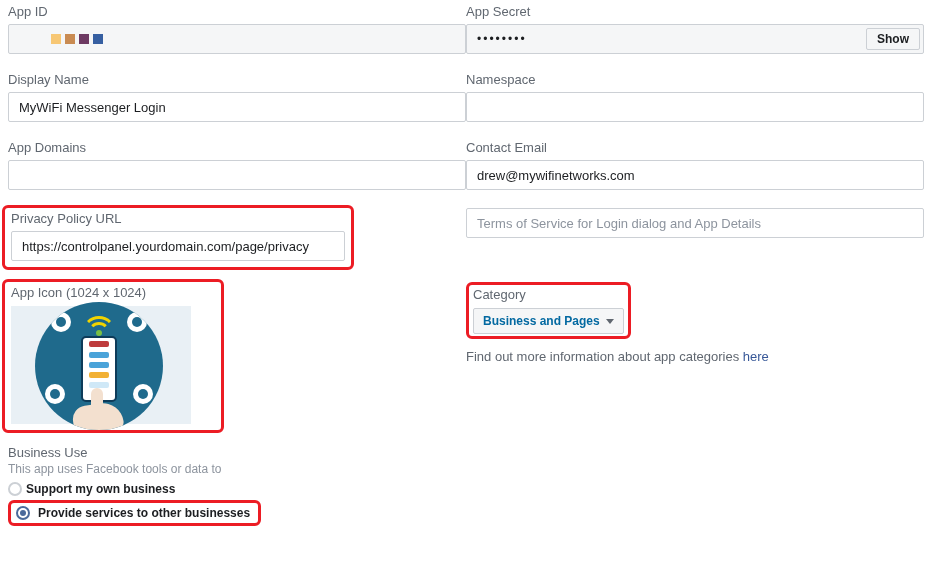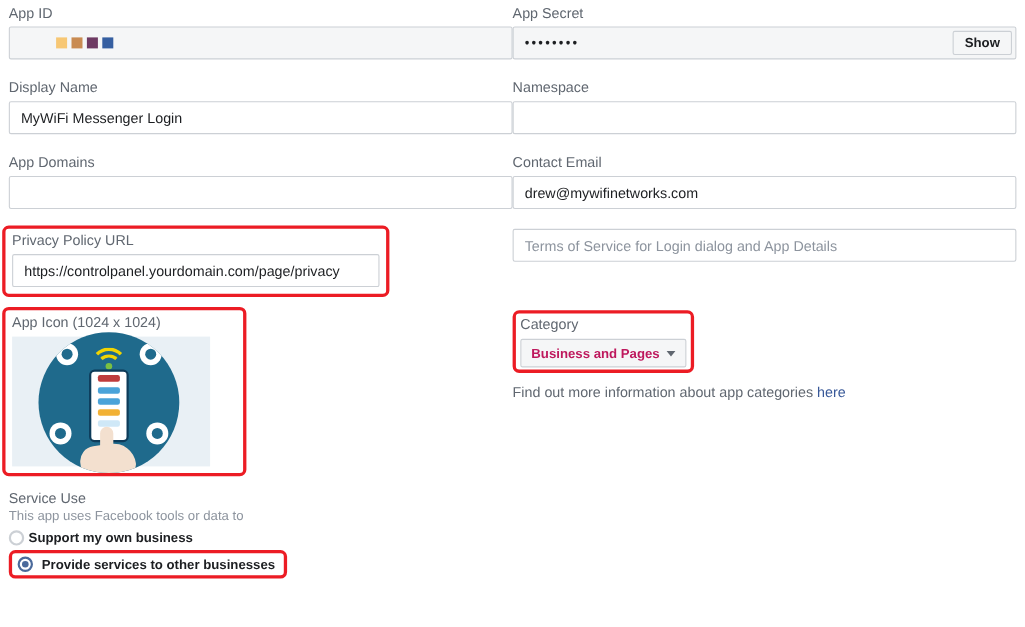--- a/index.html
+++ b/index.html
@@ -127,21 +127,21 @@
     }
     .finger{
       position:absolute; left:56px; bottom:14px; width:12px; height:28px;
       background:#f3e0cf; border-radius:6px;
     }
     
     .dd {
       display:inline-flex; align-items:center; gap:6px;
       border:1px solid #ccd0d5; background:#f5f6f7;
       padding:5px 9px; border-radius:2px; cursor:pointer;
-      font-size:12px; font-weight:bold; color:#be185d;
+      font-size:12px; font-weight:bold; color:#0369a1;
     }
     .caret{width:0;height:0;border-left:4px solid transparent;border-right:4px solid transparent;border-top:5px solid #606770;display:inline-block;}
     .hint{color:#606770;font-size:13px;margin-top:10px;}
     .hint a{color:#385898;text-decoration:none;}
     
     .biz-title{color:#606770;font-size:13px;margin-bottom:2px;}
     .biz-sub{color:#8d949e;font-size:12px;margin-bottom:6px;}
     .radio-row{display:flex;align-items:center;gap:4px;margin-bottom:4px;}
     .radio{
       width:14px;height:14px;border:2px solid #ccd0d5;border-radius:50%;
@@ -250,21 +250,21 @@
         <span class="caret"></span>
       </div>
     </div>
     <div class="hint">
       <span>Find out more information about app categories </span><a href="#">here</a>
     </div>
   </div>
 </div>
 
 <div style="margin-top:6px;">
-  <div class="biz-title">Service Use</div>
+  <div class="biz-title">Business Use</div>
   <div class="biz-sub">This app uses Facebook tools or data to</div>
   <div class="radio-row">
     <span class="radio"></span>
     <span class="radio-label">Support my own business</span>
   </div>
   <div class="redbox-radio">
     <span class="radio sel"></span>
     <span class="radio-label">Provide services to other businesses</span>
   </div>
 </div>

